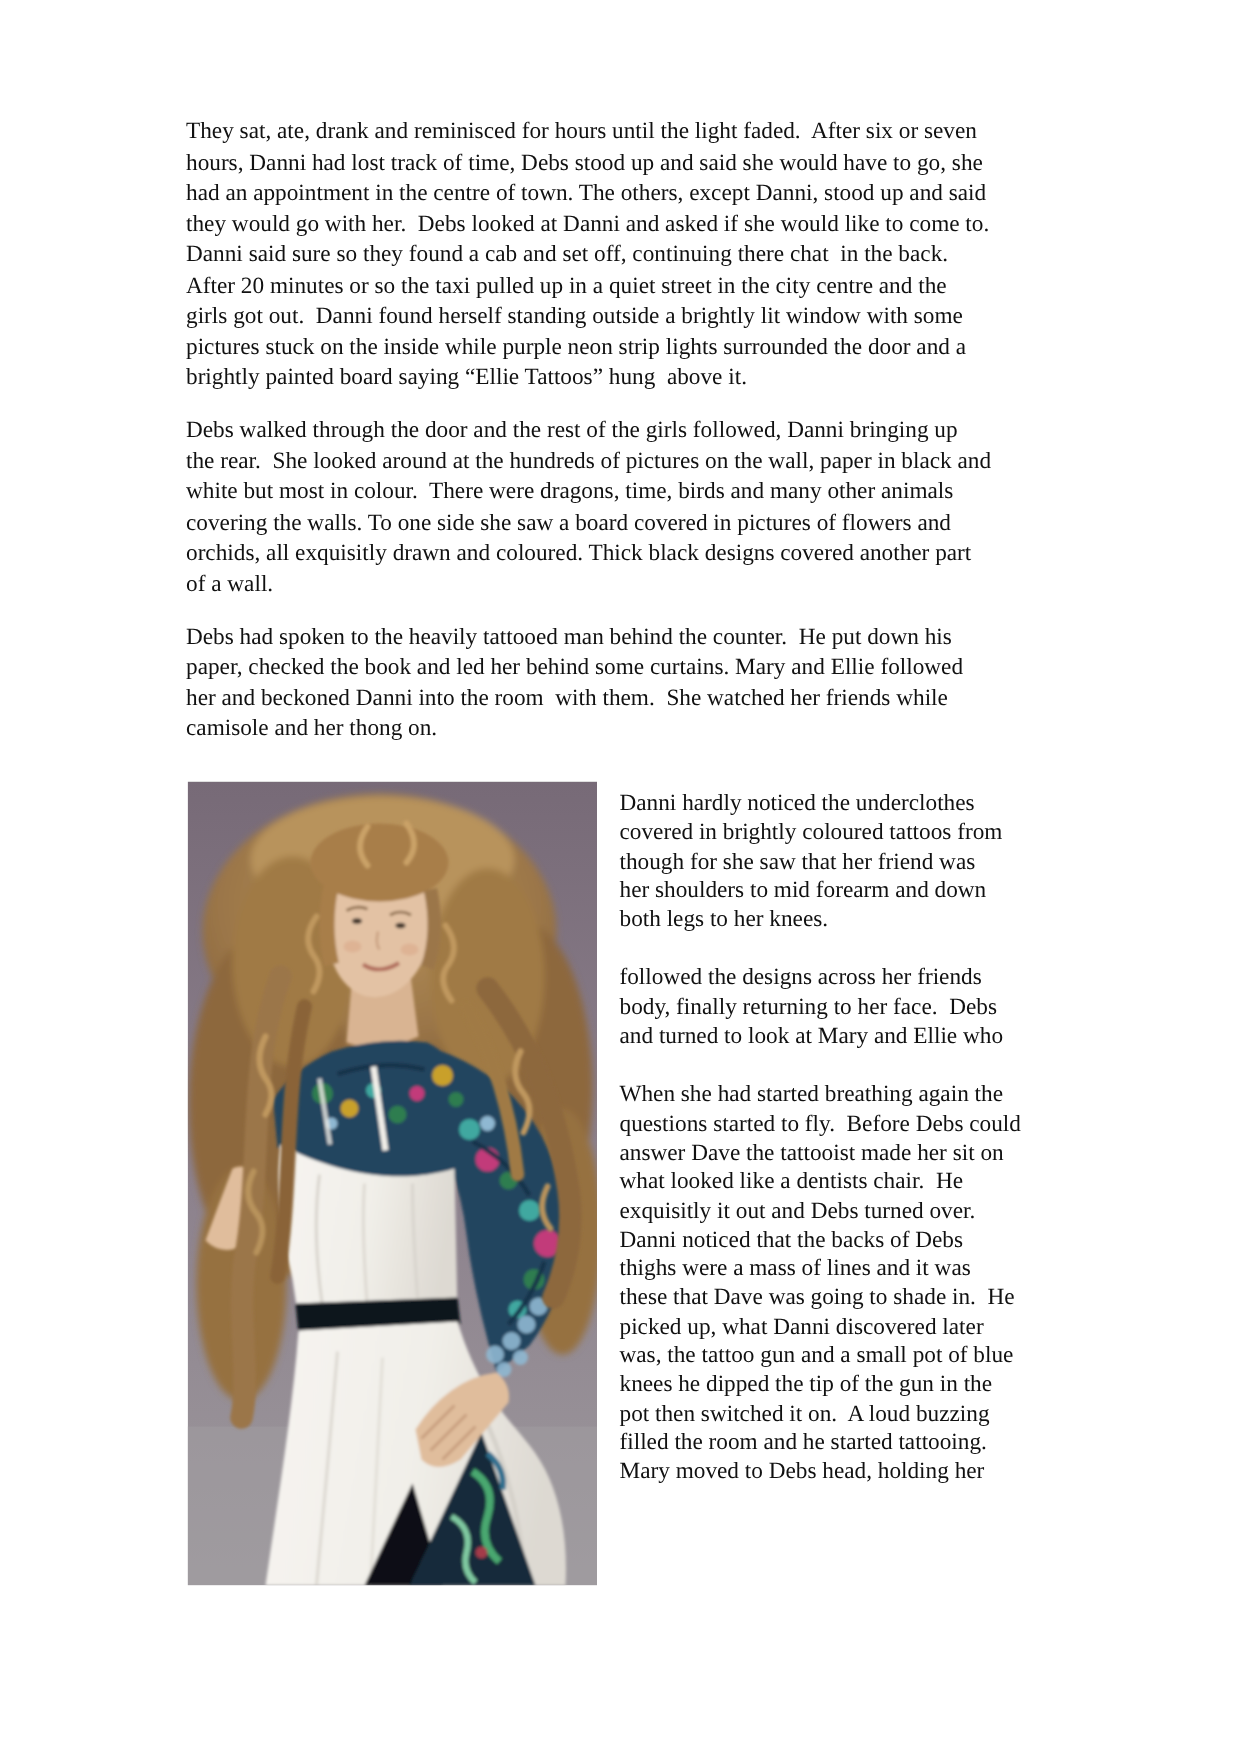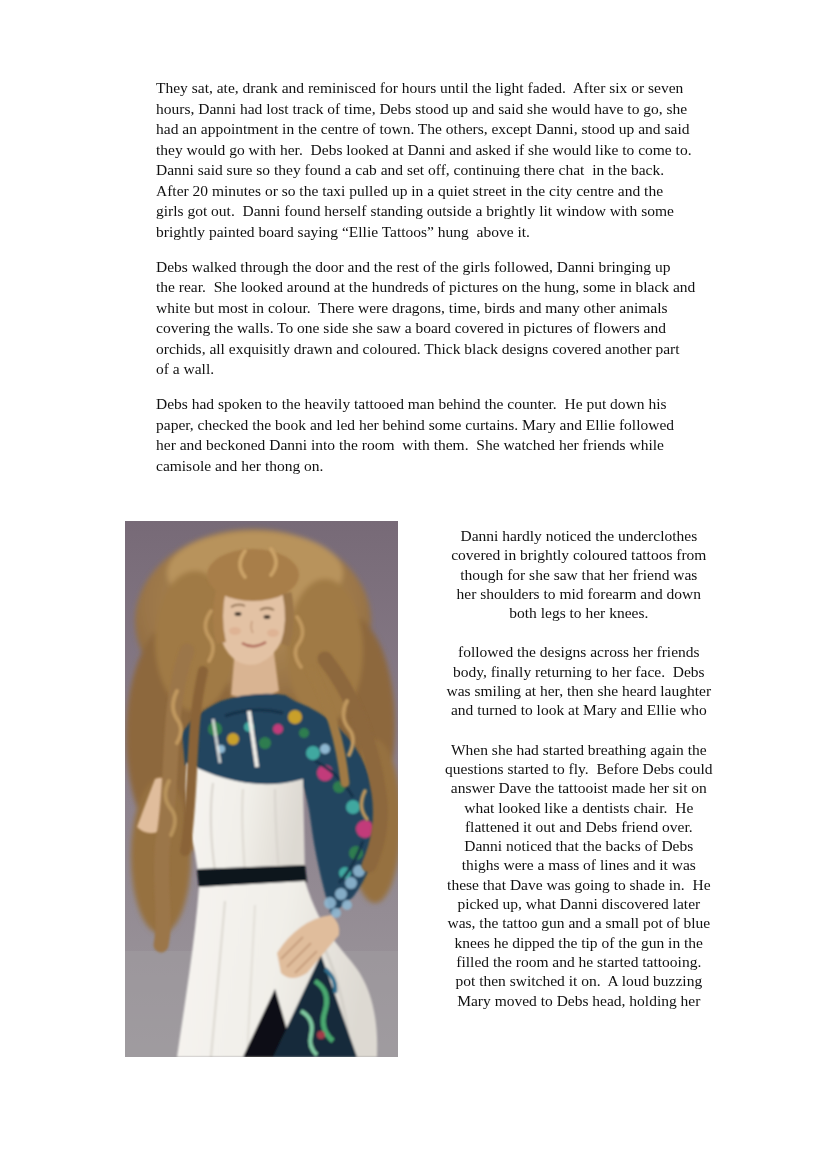--- a/index.html
+++ b/index.html
@@ -9,22 +9,22 @@
     background:#ffffff;
     font-family:"Liberation Serif", serif;
     color:#111111;
     overflow:hidden;
   }
   .col { position:absolute; }
   .col.body { left:124px; top:78px;  font-size:15.5px; line-height:20.5px; }
   .col.side { left:413px; top:526px; font-size:15.5px; line-height:19.3px; }
   .para { margin:0; }
   .col.body .para { margin-bottom:14.5px; }
-  .col.side .para { margin-bottom:20px;text-align:center; }
-  .para .line { white-space:pre;margin-left:32px; }
+  .col.side .para { margin-bottom:20px; }
+  .para .line { white-space:pre; }
   figure.photo {
     position:absolute; left:125px; top:521px;
     width:273px; height:536px; margin:0; padding:0;
     overflow:hidden;
   }
   figure.photo svg { display:block; }
 </style>
 </head>
 <body>
 
@@ -32,25 +32,26 @@
 
   <div class="col body">
     <div class="para">
         <div class="line">They sat, ate, drank and reminisced for hours until the light faded.  After six or seven</div>
         <div class="line">hours, Danni had lost track of time, Debs stood up and said she would have to go, she</div>
         <div class="line">had an appointment in the centre of town. The others, except Danni, stood up and said</div>
         <div class="line">they would go with her.  Debs looked at Danni and asked if she would like to come to.</div>
         <div class="line">Danni said sure so they found a cab and set off, continuing there chat  in the back.</div>
         <div class="line">After 20 minutes or so the taxi pulled up in a quiet street in the city centre and the</div>
         <div class="line">girls got out.  Danni found herself standing outside a brightly lit window with some</div>
+        <div class="line">pictures stuck on the inside while purple neon strip lights surrounded the door and a</div>
         <div class="line">brightly painted board saying “Ellie Tattoos” hung  above it.</div>
       </div>
     <div class="para">
         <div class="line">Debs walked through the door and the rest of the girls followed, Danni bringing up</div>
-        <div class="line">the rear.  She looked around at the hundreds of pictures on the hung, some in black and</div>
+        <div class="line">the rear.  She looked around at the hundreds of pictures on the wall, paper in black and</div>
         <div class="line">white but most in colour.  There were dragons, time, birds and many other animals</div>
         <div class="line">covering the walls. To one side she saw a board covered in pictures of flowers and</div>
         <div class="line">orchids, all exquisitly drawn and coloured. Thick black designs covered another part</div>
         <div class="line">of a wall.</div>
       </div>
     <div class="para">
         <div class="line">Debs had spoken to the heavily tattooed man behind the counter.  He put down his</div>
         <div class="line">paper, checked the book and led her behind some curtains. Mary and Ellie followed</div>
         <div class="line">her and beckoned Danni into the room  with them.  She watched her friends while</div>
         <div class="line">camisole and her thong on.</div>
@@ -204,34 +205,33 @@
     <div class="para">
         <div class="line">Danni hardly noticed the underclothes</div>
         <div class="line">covered in brightly coloured tattoos from</div>
         <div class="line">though for she saw that her friend was</div>
         <div class="line">her shoulders to mid forearm and down</div>
         <div class="line">both legs to her knees.</div>
       </div>
     <div class="para">
         <div class="line">followed the designs across her friends</div>
         <div class="line">body, finally returning to her face.  Debs</div>
-        <div class="line">was smiling at her, then she heard laughter</div>
         <div class="line">and turned to look at Mary and Ellie who</div>
       </div>
     <div class="para">
         <div class="line">When she had started breathing again the</div>
         <div class="line">questions started to fly.  Before Debs could</div>
         <div class="line">answer Dave the tattooist made her sit on</div>
         <div class="line">what looked like a dentists chair.  He</div>
-        <div class="line">flattened it out and Debs friend over.</div>
+        <div class="line">exquisitly it out and Debs turned over.</div>
         <div class="line">Danni noticed that the backs of Debs</div>
         <div class="line">thighs were a mass of lines and it was</div>
         <div class="line">these that Dave was going to shade in.  He</div>
         <div class="line">picked up, what Danni discovered later</div>
         <div class="line">was, the tattoo gun and a small pot of blue</div>
         <div class="line">knees he dipped the tip of the gun in the</div>
+        <div class="line">pot then switched it on.  A loud buzzing</div>
         <div class="line">filled the room and he started tattooing.</div>
-        <div class="line">pot then switched it on.  A loud buzzing</div>
         <div class="line">Mary moved to Debs head, holding her</div>
       </div>
   </div>
 
 </div>
 
 </body></html>

